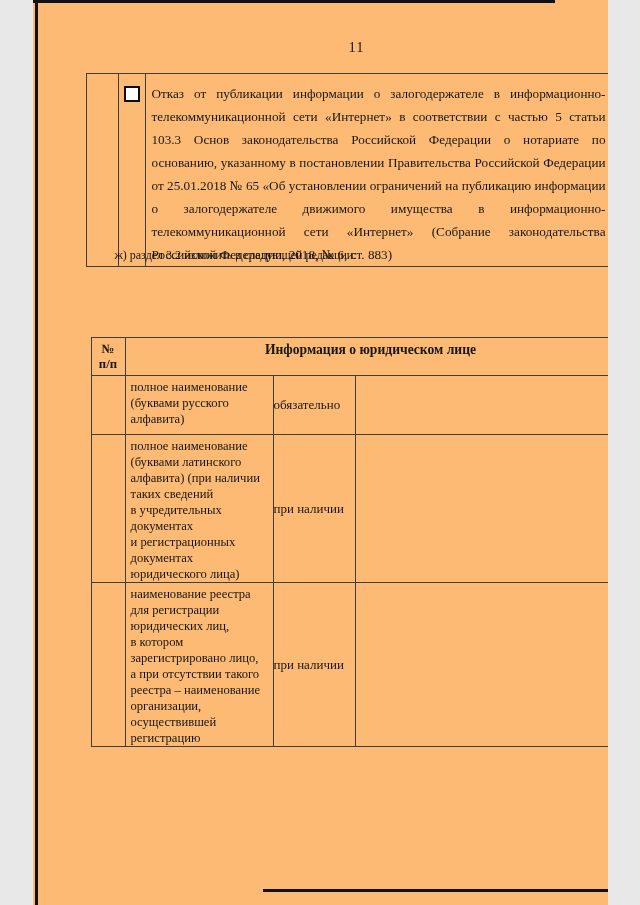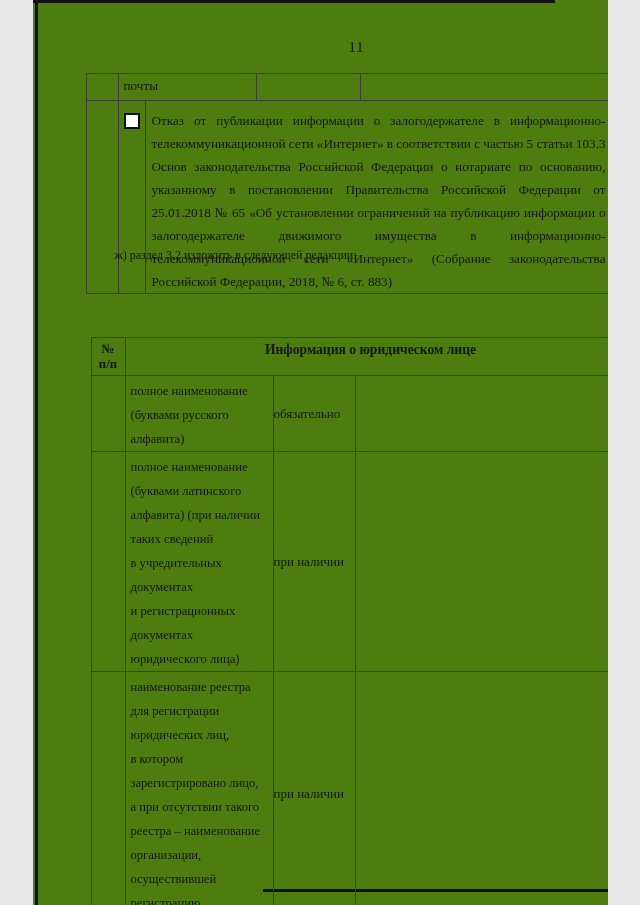--- a/index.html
+++ b/index.html
@@ -1,18 +1,18 @@
 <!DOCTYPE html>
 <html><head>
 <meta charset="utf-8">
 <style>
   html,body { margin:0; padding:0; background:#e8e8e8; }
   #page {
     position:relative; width:575px; height:905px; margin:0 auto;
-    background:#4d7c0f; overflow:hidden;
+    background:#fdba74; overflow:hidden;
     font-family:"Liberation Serif","DejaVu Serif",serif;
     color:#161616;
   }
   .scan-edge { position:absolute; background:#101010; }
   #scan-top    { left:0;   top:0;    width:522px; height:3px; }
   #scan-left   { left:2px; top:0;    width:3px;   height:905px; }
   #scan-right  { left:630px; top:13px; width:6px; height:892px; }
   #scan-bottom { left:230px; top:889px; width:410px; height:3px; }
 
   #page-number {
@@ -51,21 +51,21 @@
   #section-heading::first-line { word-spacing:7px; }
 
   
   #legal-table { position:absolute; left:58px; top:337px; width:525px; }
   #legal-table th {
     font-weight:bold; text-align:center; vertical-align:top;
   }
   .num-header { font-size:12.8px; line-height:15px; white-space:pre-line; padding-top:4px; }
   .info-header { font-size:13.6px; padding-top:4px;margin-left:8px; }
   .label-cell {
-    font-size:12.6px; line-height:24px; white-space:pre-line;
+    font-size:12.6px; line-height:16px; white-space:pre-line;
     padding:3px 3px 0 5px;
     margin-left:6px;
   }
   .req-cell { vertical-align:middle; font-size:13px; padding-left:0; }
   .num-cell, .value-cell { }
 </style>
 </head>
 <body>
 
 <div id="page">
@@ -79,26 +79,20 @@
 
   <table id="top-table">
     <colgroup>
         <col style="width:32px">
         <col style="width:27px">
         <col style="width:111px">
         <col style="width:104px">
         <col style="width:251px">
       </colgroup>
     <tbody>
-        <tr style="height:27px">
-      <td class="num-cell"></td>
-      <td colspan="2" class="pochty-cell">почты</td>
-      <td></td>
-      <td></td>
-    </tr>
     <tr style="height:150px">
       <td class="num-cell"></td>
       <td class="checkbox-cell">
         <span class="checkbox-box"></span>
       </td>
       <td colspan="3" class="refusal-text">Отказ от публикации информации о залогодержателе в информационно-телекоммуникационной сети «Интернет» в соответствии с частью 5 статьи 103.3 Основ законодательства Российской Федерации о нотариате по основанию, указанному в постановлении Правительства Российской Федерации от 25.01.2018 № 65 «Об установлении ограничений на публикацию информации о залогодержателе движимого имущества в информационно-телекоммуникационной сети «Интернет» (Собрание законодательства Российской Федерации, 2018, № 6, ст. 883)</td>
     </tr>
   </tbody>
     </table>
 

